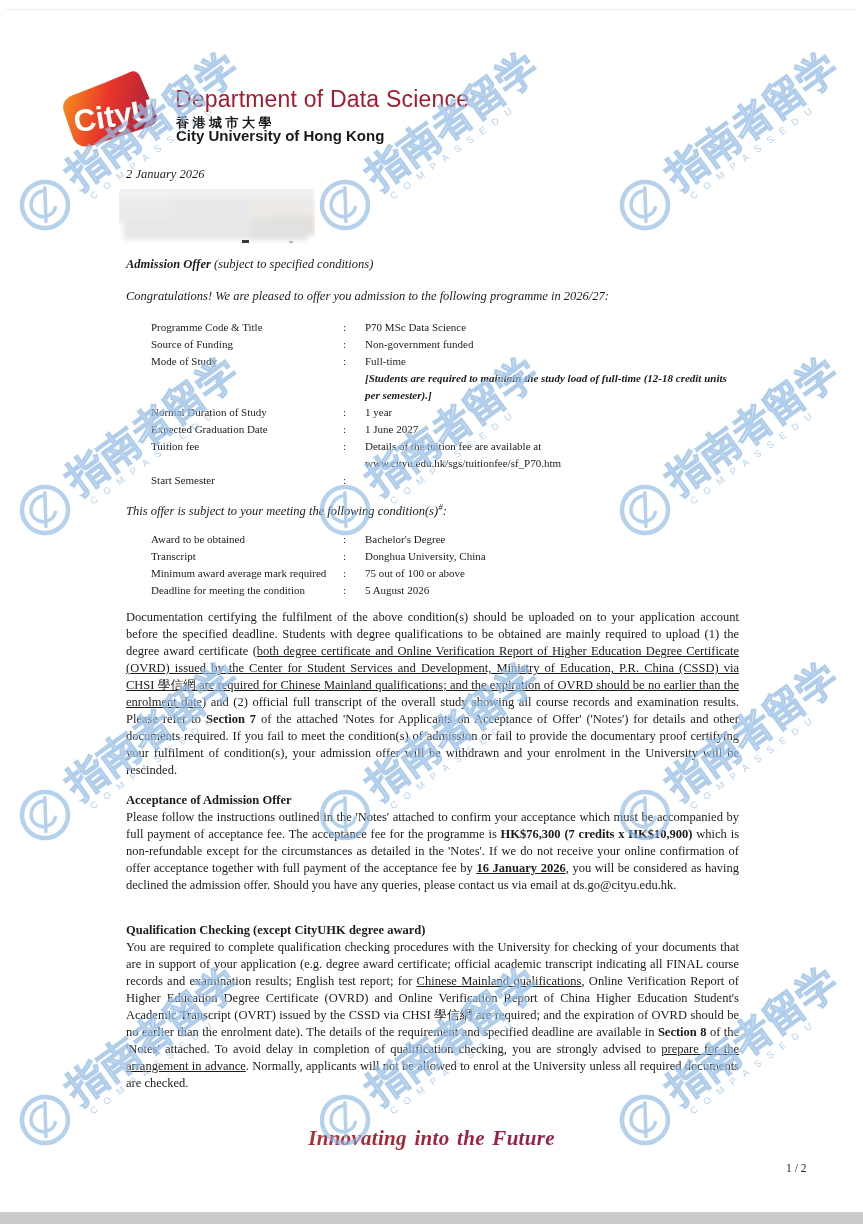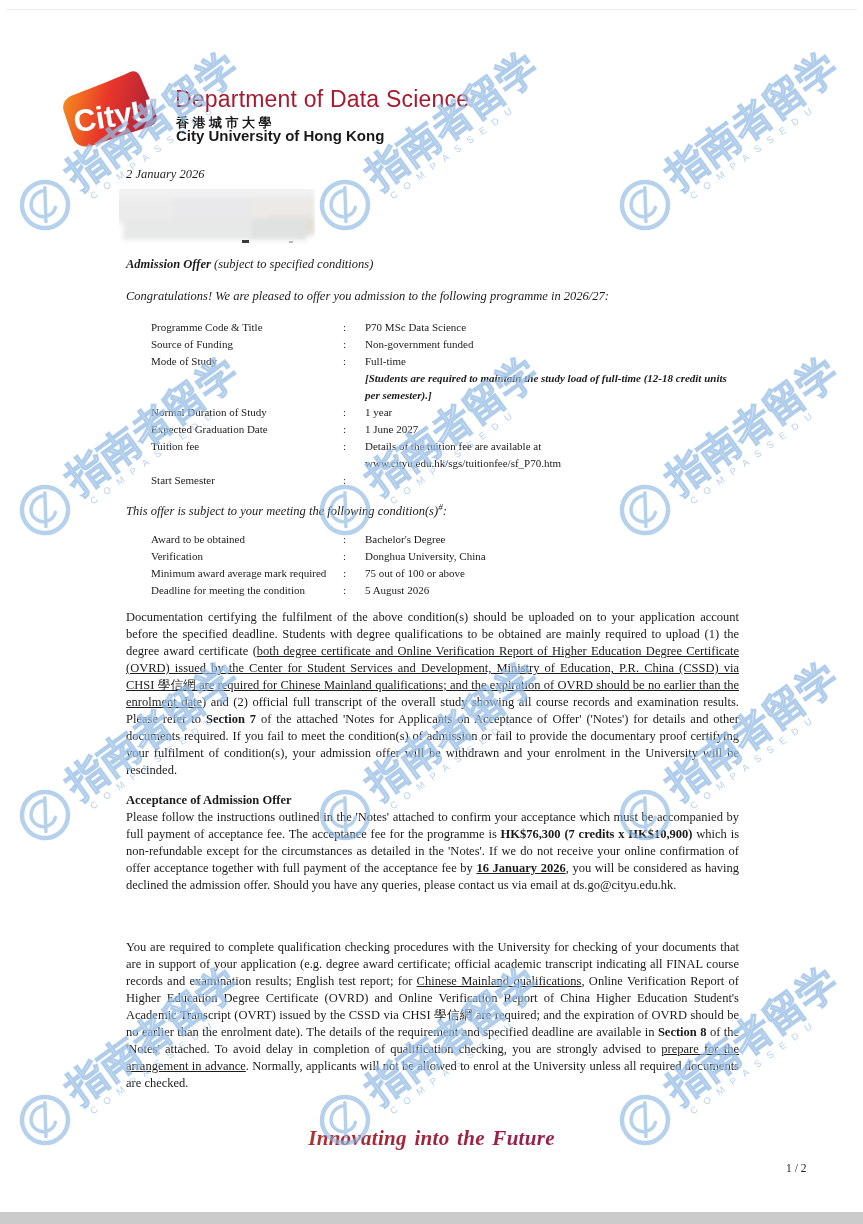--- a/index.html
+++ b/index.html
@@ -146,21 +146,21 @@
 
     <div class="kv-table" style="top:531px;">
         <div class="kv-row">
           <div class="kv-label">Award to be obtained</div>
           <div class="kv-colon">:</div>
           <div class="kv-value">
             <div>Bachelor's Degree</div>
           </div>
         </div>
         <div class="kv-row">
-          <div class="kv-label">Verification</div>
+          <div class="kv-label">Transcript</div>
           <div class="kv-colon">:</div>
           <div class="kv-value">
             <div>Donghua University, China</div>
           </div>
         </div>
         <div class="kv-row">
           <div class="kv-label">Minimum award average mark required</div>
           <div class="kv-colon">:</div>
           <div class="kv-value">
             <div>75 out of 100 or above</div>
@@ -173,20 +173,21 @@
             <div>5 August 2026</div>
           </div>
         </div>
       </div>
 
     <div class="para" style="top:609px;"><span>Documentation certifying the fulfilment of the above condition(s) should be uploaded on to your application account before the specified deadline. Students with degree qualifications to be obtained are mainly required to upload (1) the degree award certificate (</span><span style="text-decoration: underline;">both degree certificate and Online Verification Report of Higher Education Degree Certificate (OVRD) issued by the Center for Student Services and Development, Ministry of Education, P.R. China (CSSD) via CHSI 學信網 are required for Chinese Mainland qualifications; and the expiration of OVRD should be no earlier than the enrolment date</span><span>) and (2) official full transcript of the overall study showing all course records and examination results. Please refer to </span><span style="font-weight: bold;">Section 7</span><span> of the attached 'Notes for Applicants on Acceptance of Offer' ('Notes') for details and other documents required. If you fail to meet the condition(s) of admission or fail to provide the documentary proof certifying your fulfilment of condition(s), your admission offer will be withdrawn and your enrolment in the University will be rescinded.</span></div>
 
     <div class="sec-head" style="top:792px;">Acceptance of Admission Offer</div>
     <div class="para" style="top:809px;"><span>Please follow the instructions outlined in the 'Notes' attached to confirm your acceptance which must be accompanied by full payment of acceptance fee. The acceptance fee for the programme is </span><span style="font-weight: bold;">HK$76,300 (7 credits x HK$10,900)</span><span> which is non-refundable except for the circumstances as detailed in the 'Notes'. If we do not receive your online confirmation of offer acceptance together with full payment of the acceptance fee by </span><span style="font-weight: bold; text-decoration: underline;">16 January 2026</span><span>, you will be considered as having declined the admission offer. Should you have any queries, please contact us via email at ds.go@cityu.edu.hk.</span></div>
 
+    <div class="sec-head" style="top:922px;">Qualification Checking (except CityUHK degree award)</div>
     <div class="para" style="top:939px;"><span>You are required to complete qualification checking procedures with the University for checking of your documents that are in support of your application (e.g. degree award certificate; official academic transcript indicating all FINAL course records and examination results; English test report; for </span><span style="text-decoration: underline;">Chinese Mainland qualifications</span><span>, Online Verification Report of Higher Education Degree Certificate (OVRD) and Online Verification Report of China Higher Education Student's Academic Transcript (OVRT) issued by the CSSD via CHSI 學信網 are required; and the expiration of OVRD should be no earlier than the enrolment date). The details of the requirement and specified deadline are available in </span><span style="font-weight: bold;">Section 8</span><span> of the 'Notes' attached. To avoid delay in completion of qualification checking, you are strongly advised to </span><span style="text-decoration: underline;">prepare for the arrangement in advance</span><span>. Normally, applicants will not be allowed to enrol at the University unless all required documents are checked.</span></div>
 
     <div class="slogan">Innovating into the Future</div>
     <div class="page-num">1 / 2</div>
   </div>
 
   <div class="wm-layer" id="wm-layer">
       <div class="wm" style="left: 18px; top: 178px;">
         <svg width="54" height="54" viewBox="0 0 54 54">
           <circle cx="27" cy="27" r="23" fill="none" stroke="rgba(137,180,225,0.62)" stroke-width="4.5"></circle>

